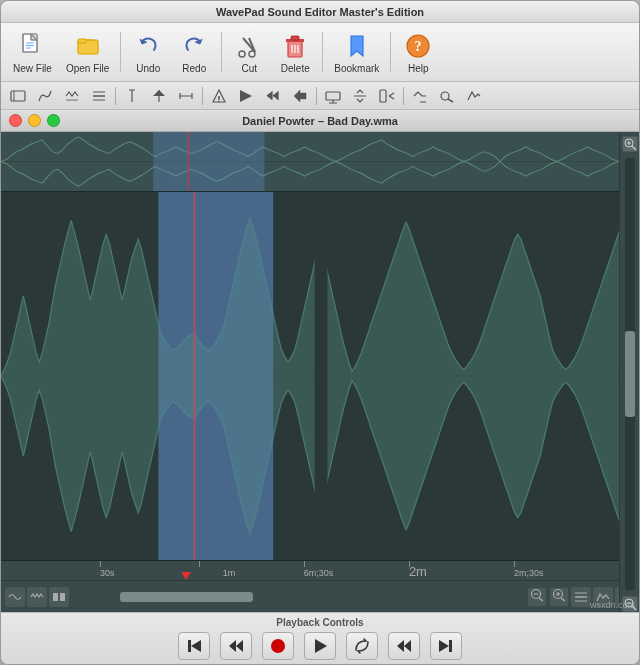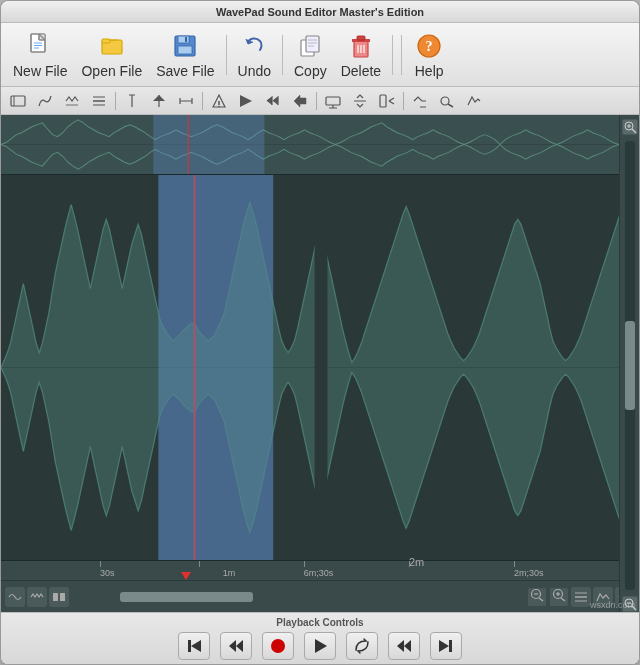--- a/index.html
+++ b/index.html
@@ -63,21 +63,21 @@
     }
     .toolbar-icon {
       width: 32px;
       height: 32px;
       display: flex;
       align-items: center;
       justify-content: center;
       font-size: 20px;
     }
     .toolbar-label {
-      font-size: 14px;
+      font-size: 10px;
       color: #333;
       margin-top: 1px;
       white-space: nowrap;
     }
     .toolbar-sep {
       width: 1px;
       height: 40px;
       background: #bbb;
       margin: 0 3px;
     }
@@ -352,78 +352,83 @@
       <div class="toolbar-icon">
         <svg class="icon-svg" viewBox="0 0 28 28" fill="none">
           <rect x="4" y="8" width="20" height="14" rx="1.5" fill="#f5c842" stroke="#d4a800" stroke-width="1.2"></rect>
           <path d="M4 10 L10 10 L12 8 L20 8" stroke="#d4a800" stroke-width="1" fill="none"></path>
           <rect x="4" y="7" width="8" height="4" rx="1" fill="#f5c842" stroke="#d4a800" stroke-width="1"></rect>
         </svg>
       </div>
       <span class="toolbar-label">Open File</span>
     </button>
 
-    <button class="toolbar-btn">
-      <div class="toolbar-icon">
-        <svg class="icon-svg" viewBox="0 0 28 28" fill="none">
-          <rect x="4" y="4" width="20" height="20" rx="1.5" fill="#5588cc" stroke="#3366aa" stroke-width="1.2"></rect>
-          <rect x="7" y="4" width="11" height="7" rx="0.5" fill="#aaccee" stroke="#3366aa" stroke-width="0.8"></rect>
-          <rect x="7" y="14" width="14" height="8" rx="0.5" fill="#aaccee" stroke="#3366aa" stroke-width="0.8"></rect>
-          <rect x="14" y="5" width="2" height="5" fill="#3366aa"></rect>
-        </svg>
-      </div>
-      <span class="toolbar-label">Save File</span>
-    </button>
 
     <div class="toolbar-sep"></div>
 
     <button class="toolbar-btn">
       <div class="toolbar-icon">
         <svg class="icon-svg" viewBox="0 0 28 28" fill="none">
           <path d="M8 10 C10 6 16 5 20 9 C22 11 22 15 20 18" stroke="#4466aa" stroke-width="2" fill="none" stroke-linecap="round"></path>
           <polyline points="6,7 8,12 13,10" fill="#4466aa" stroke="#4466aa" stroke-width="1"></polyline>
         </svg>
       </div>
       <span class="toolbar-label">Undo</span>
     </button>
 
-
-    <div class="toolbar-sep"></div>
-
-
     <button class="toolbar-btn">
       <div class="toolbar-icon">
         <svg class="icon-svg" viewBox="0 0 28 28" fill="none">
-          <rect x="5" y="8" width="13" height="16" rx="1" fill="white" stroke="#888" stroke-width="1.2"></rect>
-          <rect x="10" y="4" width="13" height="16" rx="1" fill="#eef" stroke="#888" stroke-width="1.2"></rect>
-          <line x1="12" y1="8" x2="21" y2="8" stroke="#aaa" stroke-width="0.8"></line>
-          <line x1="12" y1="11" x2="21" y2="11" stroke="#aaa" stroke-width="0.8"></line>
-          <line x1="12" y1="14" x2="18" y2="14" stroke="#aaa" stroke-width="0.8"></line>
-        </svg>
-      </div>
-      <span class="toolbar-label">Copy</span>
-    </button>
+          <path d="M20 10 C18 6 12 5 8 9 C6 11 6 15 8 18" stroke="#4466aa" stroke-width="2" fill="none" stroke-linecap="round"></path>
+          <polyline points="22,7 20,12 15,10" fill="#4466aa" stroke="#4466aa" stroke-width="1"></polyline>
+        </svg>
+      </div>
+      <span class="toolbar-label">Redo</span>
+    </button>
+
+    <div class="toolbar-sep"></div>
+
+    <button class="toolbar-btn">
+      <div class="toolbar-icon">
+        <svg class="icon-svg" viewBox="0 0 28 28" fill="none">
+          <line x1="8" y1="6" x2="20" y2="20" stroke="#666" stroke-width="2"></line>
+          <line x1="14" y1="6" x2="20" y2="20" stroke="#666" stroke-width="2"></line>
+          <circle cx="7" cy="22" r="3" stroke="#666" stroke-width="1.5" fill="none"></circle>
+          <circle cx="17" cy="22" r="3" stroke="#666" stroke-width="1.5" fill="none"></circle>
+        </svg>
+      </div>
+      <span class="toolbar-label">Cut</span>
+    </button>
+
 
 
     <button class="toolbar-btn">
       <div class="toolbar-icon">
         <svg class="icon-svg" viewBox="0 0 28 28" fill="none">
           <rect x="7" y="9" width="14" height="16" rx="1" fill="#ee8888" stroke="#cc4444" stroke-width="1.2"></rect>
           <rect x="5" y="7" width="18" height="3" rx="0.5" fill="#cc4444"></rect>
           <rect x="10" y="4" width="8" height="4" rx="1" fill="#cc4444" stroke="#aa2222" stroke-width="0.8"></rect>
           <line x1="11" y1="13" x2="11" y2="21" stroke="white" stroke-width="1.2"></line>
           <line x1="14" y1="13" x2="14" y2="21" stroke="white" stroke-width="1.2"></line>
           <line x1="17" y1="13" x2="17" y2="21" stroke="white" stroke-width="1.2"></line>
         </svg>
       </div>
       <span class="toolbar-label">Delete</span>
     </button>
 
     <div class="toolbar-sep"></div>
 
+    <button class="toolbar-btn">
+      <div class="toolbar-icon">
+        <svg class="icon-svg" viewBox="0 0 28 28" fill="none">
+          <path d="M8 4 L20 4 L20 24 L14 19 L8 24 Z" fill="#5599ff" stroke="#3377dd" stroke-width="1.2"></path>
+        </svg>
+      </div>
+      <span class="toolbar-label">Bookmark</span>
+    </button>
 
 
     <div class="toolbar-sep"></div>
 
     <button class="toolbar-btn">
       <div class="toolbar-icon">
         <svg class="icon-svg" viewBox="0 0 28 28" fill="none">
           <circle cx="14" cy="14" r="11" fill="#ee8833" stroke="#cc6611" stroke-width="1.2"></circle>
           <text x="14" y="19" text-anchor="middle" fill="white" font-size="14" font-weight="bold" font-family="serif">?</text>
         </svg>
@@ -538,20 +543,28 @@
           <line x1="10" y1="12" x2="15" y2="15" stroke="#555" stroke-width="1.5"></line>
         </svg>
     </button>
     <button class="tb2-btn">
       <svg width="18" height="18" viewBox="0 0 18 18">
           <polyline points="3,13 7,5 10,10 13,7 15,9" stroke="#555" stroke-width="1.2" fill="none"></polyline>
         </svg>
     </button>
   </div>
 
+  <div class="window-chrome">
+    <div class="traffic-lights">
+      <div class="tl-btn tl-close"></div>
+      <div class="tl-btn tl-min"></div>
+      <div class="tl-btn tl-max"></div>
+    </div>
+    <span class="window-title">Daniel Powter – Bad Day.wma</span>
+  </div>
 
   <div class="waveform-container" style="position:relative; flex:1; display:flex; flex-direction:column;">
 
     <div class="waveform-overview">
       <svg class="waveform-svg" viewBox="0 0 620 60" preserveAspectRatio="none">
 
         <rect width="620" height="60" fill="#3a4f4f"></rect>
 
         <line x1="0" y1="30" x2="620" y2="30" stroke="#2a3a3a" stroke-width="0.5"></line>
 
@@ -693,21 +706,21 @@
 
         <div style="position:absolute; left:16%; bottom:2px; font-size:9px; color:#aaa;">30s</div>
         <div style="position:absolute; left:16%; top:0; width:1px; height:6px; background:#888;"></div>
 
         <div style="position:absolute; left:32%; bottom:2px; font-size:9px; color:#aaa;margin-left:24px;">1m</div>
         <div style="position:absolute; left:32%; top:0; width:1px; height:6px; background:#888;"></div>
 
         <div style="position:absolute; left:49%; bottom:2px; font-size:9px; color:#aaa;">6m;30s</div>
         <div style="position:absolute; left:49%; top:0; width:1px; height:6px; background:#888;"></div>
 
-        <div style="position:absolute; left:66%; bottom:12px; font-size:11px; color:#aaa;">2m</div>
+        <div style="position:absolute; left:66%; bottom:1px; font-size:13px; color:#aaa;">2m</div>
         <div style="position:absolute; left:66%; top:0; width:1px; height:6px; background:#888;"></div>
 
         <div style="position:absolute; left:83%; bottom:2px; font-size:9px; color:#aaa;">2m;30s</div>
         <div style="position:absolute; left:83%; top:0; width:1px; height:6px; background:#888;"></div>
 
         <div style="position:absolute; left:calc(30% - 5px); bottom:0; width:0; height:0; border-left:5px solid transparent; border-right:5px solid transparent; border-top:8px solid #e03030;"></div>
       </div>
     </div>
 
     <div style="height:32px; background:#3a4a4a; border-top:1px solid #2a3a3a; display:flex; align-items:center; padding:0 4px; gap:2px; position:relative;">

